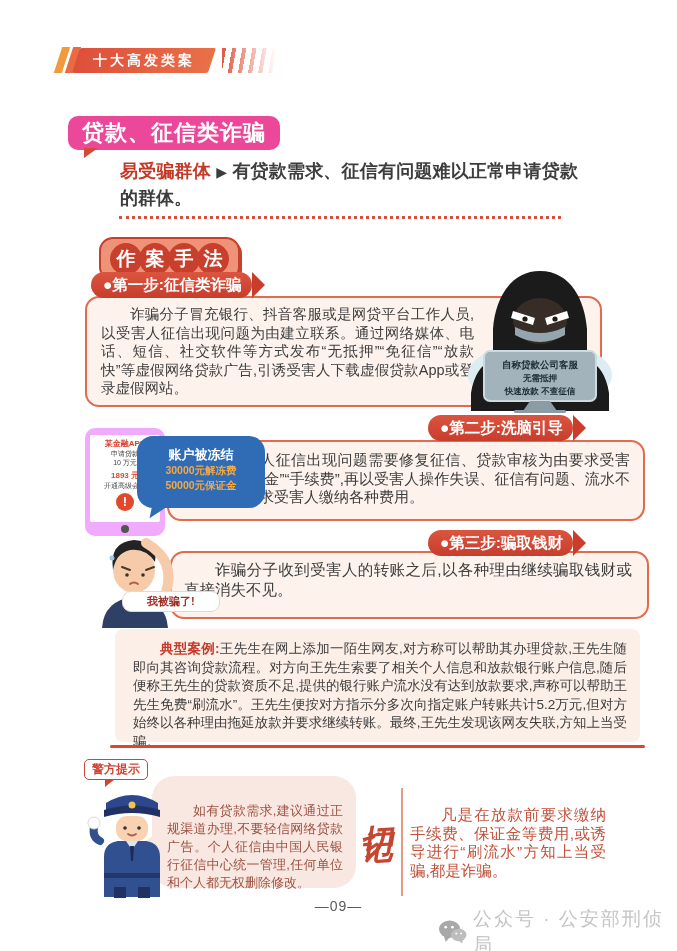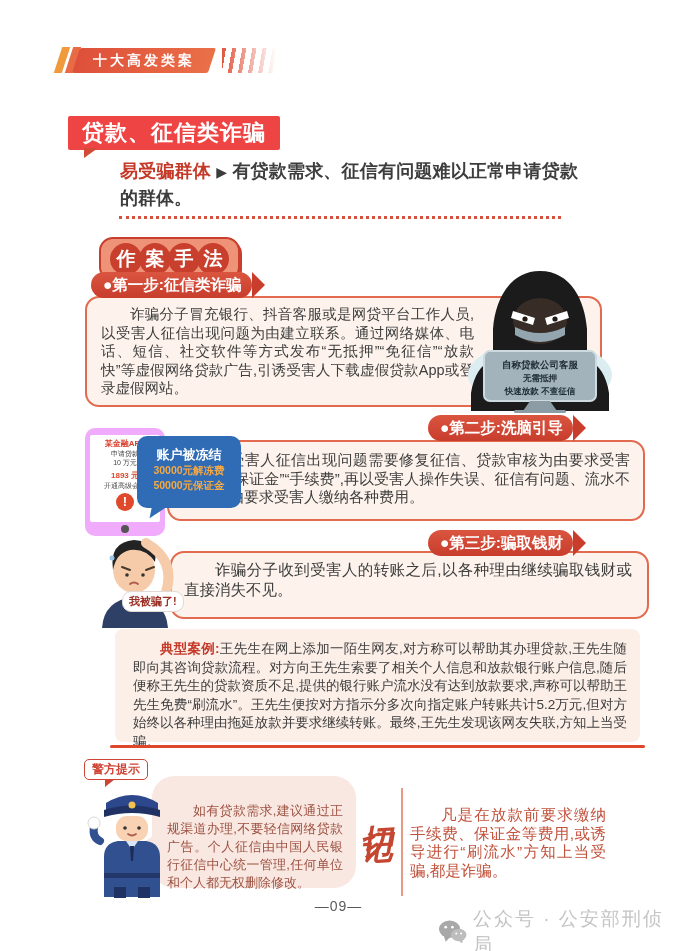--- a/index.html
+++ b/index.html
@@ -12,22 +12,22 @@
   .hdr-banner{left:76px;top:48px;width:136px;height:25px;transform:skewX(-18deg);
               background:linear-gradient(90deg,#de4f3a,#ea7048);border-radius:2px;}
   .hdr-banner span{display:block;transform:skewX(18deg);color:#fff;font-weight:bold;
                    font-size:14px;letter-spacing:3px;text-align:center;line-height:25px;}
   .hdr-stripes{left:222px;top:48px;width:54px;height:25px;
                background:repeating-linear-gradient(100deg,#e25740 0 4px,transparent 4px 10px);
                -webkit-mask-image:linear-gradient(90deg,#000,transparent);
                mask-image:linear-gradient(90deg,#000,transparent);}
 
   
-  .title-badge{left:68px;top:116px;height:34px;line-height:34px;padding:0 14px;background:#ef4444;
-               border-radius:2px;color:#fff;font-weight:bold;font-size:22px;letter-spacing:1px;}
+  .title-badge{left:68px;top:116px;height:34px;line-height:34px;padding:0 14px;background:#ec4899;
+               border-radius:10px;color:#fff;font-weight:bold;font-size:22px;letter-spacing:1px;}
   .title-badge::after{content:"";position:absolute;left:16px;bottom:-8px;width:0;height:0;
                border-top:10px solid #d24b39;border-right:14px solid transparent;}
   .audience{left:120px;top:158px;width:458px;font-size:18px;font-weight:bold;line-height:26px;
             color:#3d3d3d;text-align:justify;}
   .audience .red{color:#c43927;}
   .audience .arrow{font-size:14px;}
   .dotline{left:119px;top:216px;width:442px;border-top:3px dotted #d6503e;}
 
   
   .method{left:99px;top:237px;display:inline-flex;align-items:center;padding:4px 9px;
@@ -54,31 +54,31 @@
   .phone{left:85px;top:428px;width:80px;height:108px;background:#f0abfc;border-radius:10px;z-index:3;}
   .phone .screen{position:absolute;left:5px;right:5px;top:7px;bottom:14px;background:#fff;
                  border-radius:2px;text-align:center;overflow:hidden;}
   .phone .home{position:absolute;left:50%;bottom:3px;width:8px;height:8px;margin-left:-4px;
                border-radius:50%;background:#555;}
   .scr-app{font-size:8px;font-weight:bold;color:#d8402e;margin-top:3px;}
   .scr-t{font-size:7px;color:#444;line-height:9px;}
   .scr-fee{font-size:8px;font-weight:bold;color:#e0492c;margin-top:3px;}
   .scr-alert{width:18px;height:18px;margin:3px auto 0;border-radius:50%;background:#e0492c;
              color:#fff;font-weight:bold;font-size:13px;line-height:18px;text-align:center;}
-  .bluebubble{left:137px;top:436px;width:104px;height:72px;background:#2f6cb5;border-radius:10px;
+  .bluebubble{left:137px;top:436px;width:128px;height:72px;background:#2f6cb5;border-radius:16px;
               z-index:4;text-align:center;padding-top:10px;box-sizing:border-box;}
   .bluebubble::after{content:"";position:absolute;left:14px;bottom:-12px;width:0;height:0;
               border-top:16px solid #2f6cb5;border-right:16px solid transparent;
               transform:rotate(12deg);}
   .bb-title{color:#fff;font-weight:bold;font-size:13px;line-height:17px;}
   .bb-line{color:#f5a843;font-weight:bold;font-size:10.5px;line-height:15px;}
 
   
   .victim{left:84px;top:530px;z-index:3;}
-  .victim-label{left:122px;top:591px;padding:2px 6px;background:#fff;border:1px solid #e3d9d4;
+  .victim-label{left:122px;top:591px;padding:2px 24px;background:#fff;border:1px solid #e3d9d4;
                 border-radius:9px;color:#9c2f24;font-weight:bold;font-size:11px;z-index:4;text-align:right;}
 
   
   .casebox{left:115px;top:629px;width:525px;height:113px;background:#fcefe8;border-radius:8px;}
   .casepara{left:133px;top:640px;width:494px;font-size:13.5px;line-height:18.6px;color:#3d3d3d;
             text-indent:2em;text-align:justify;}
   .casepara .red{color:#c43927;font-weight:bold;}
   .divider{left:110px;top:745px;width:535px;height:3px;background:#e0462c;border-radius:2px;}
 
   

